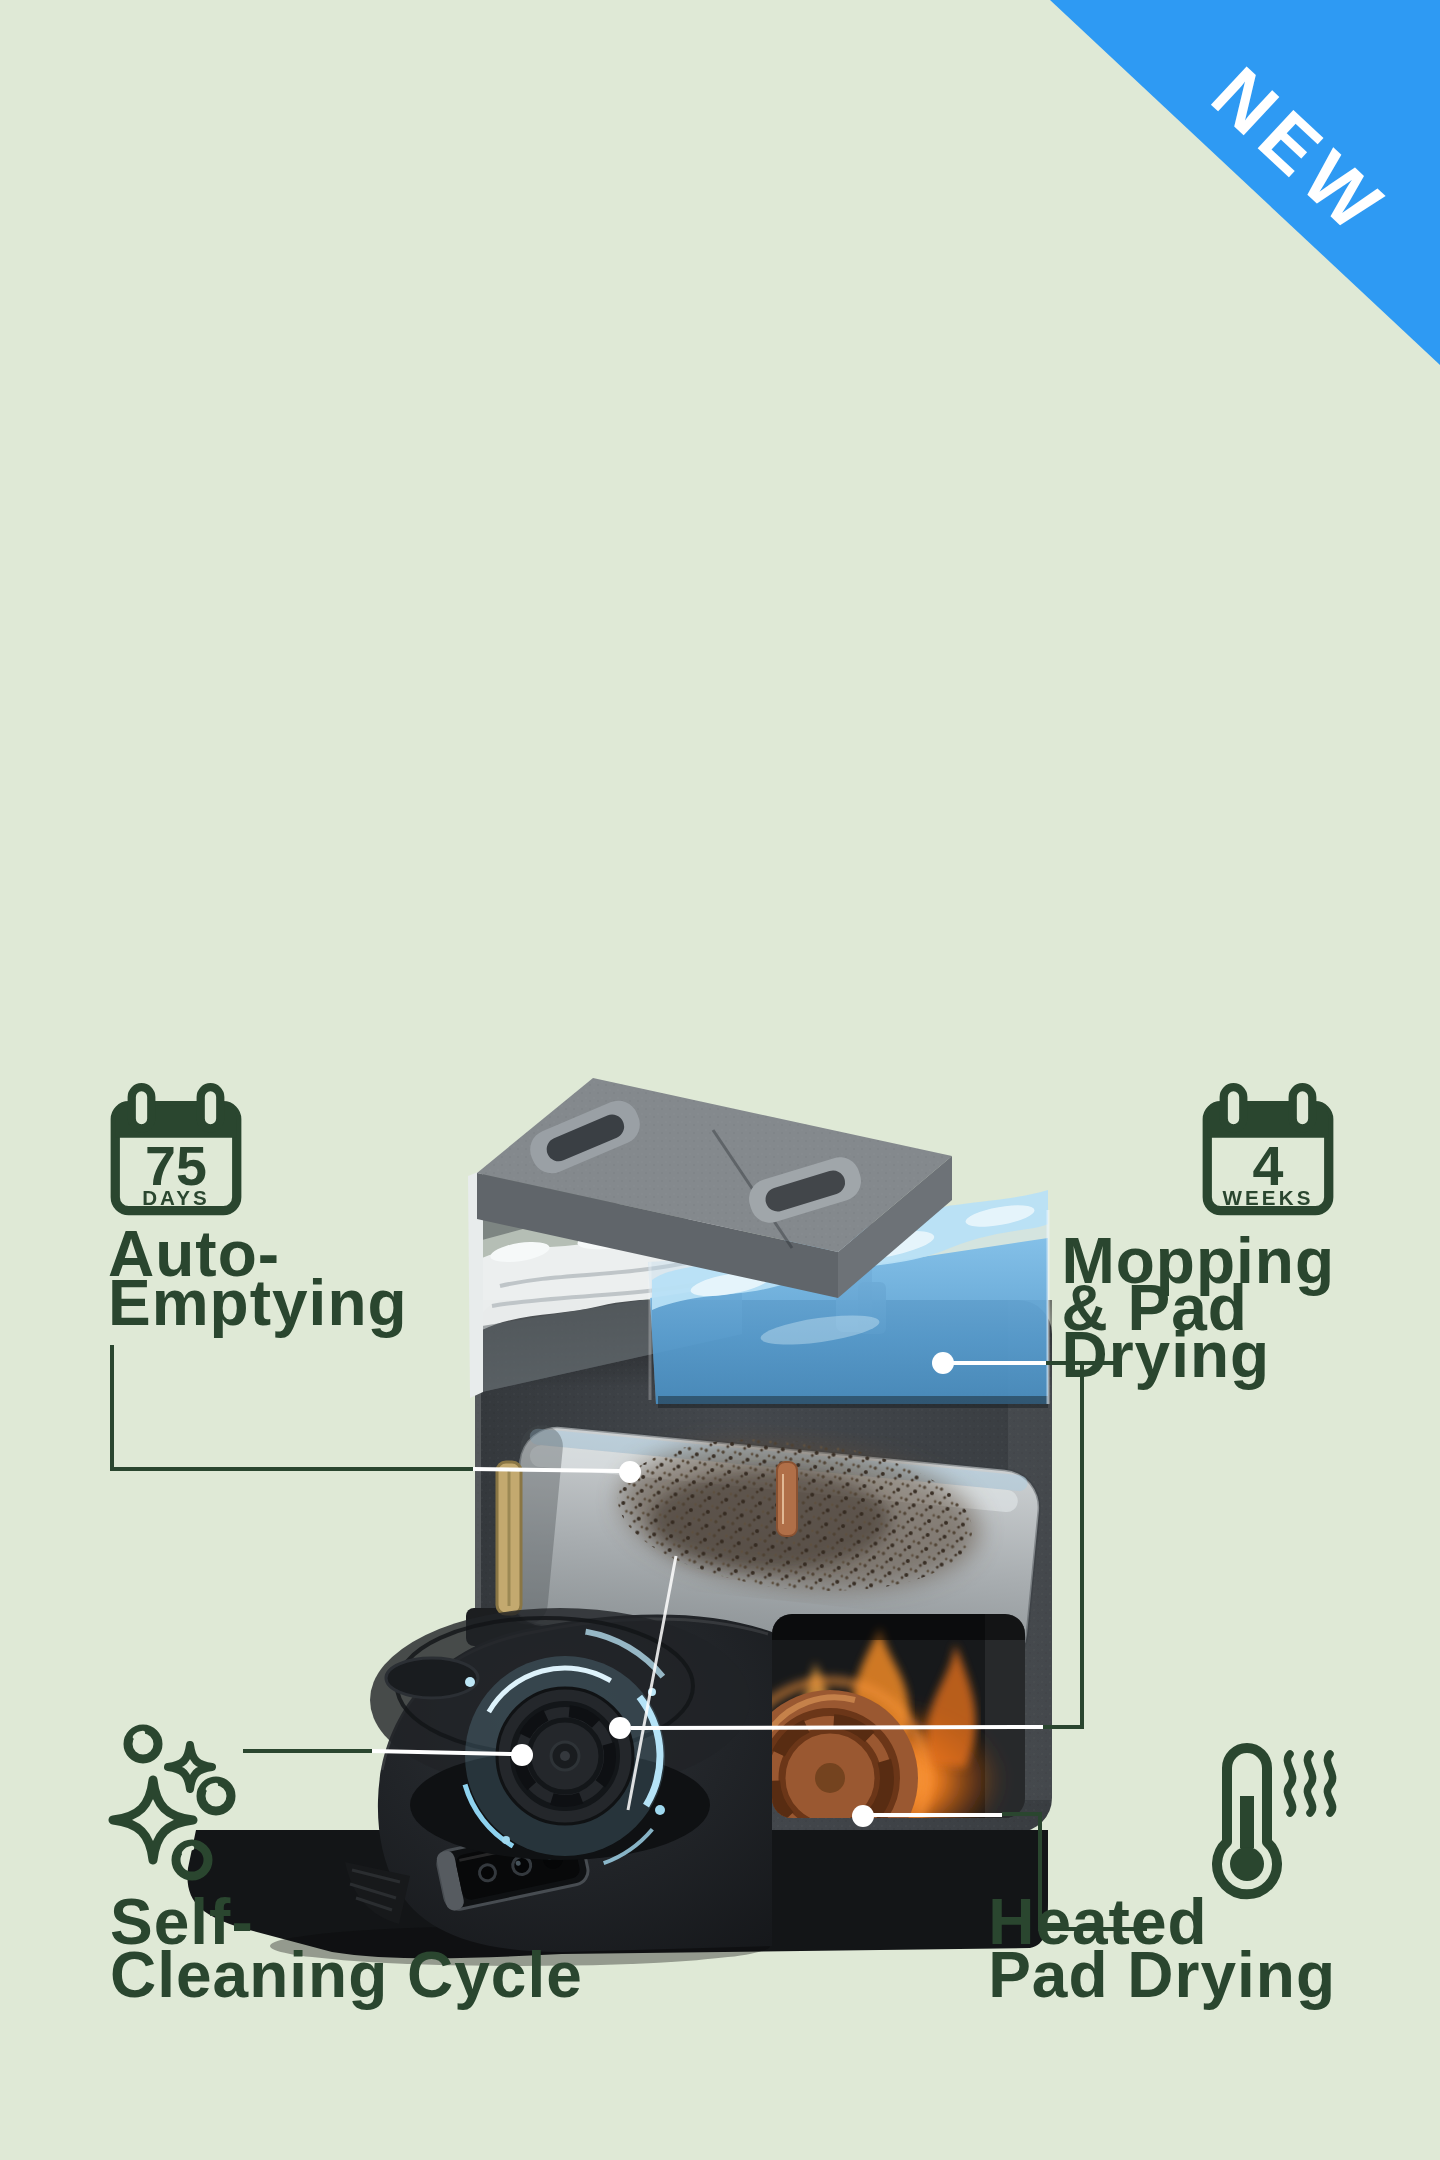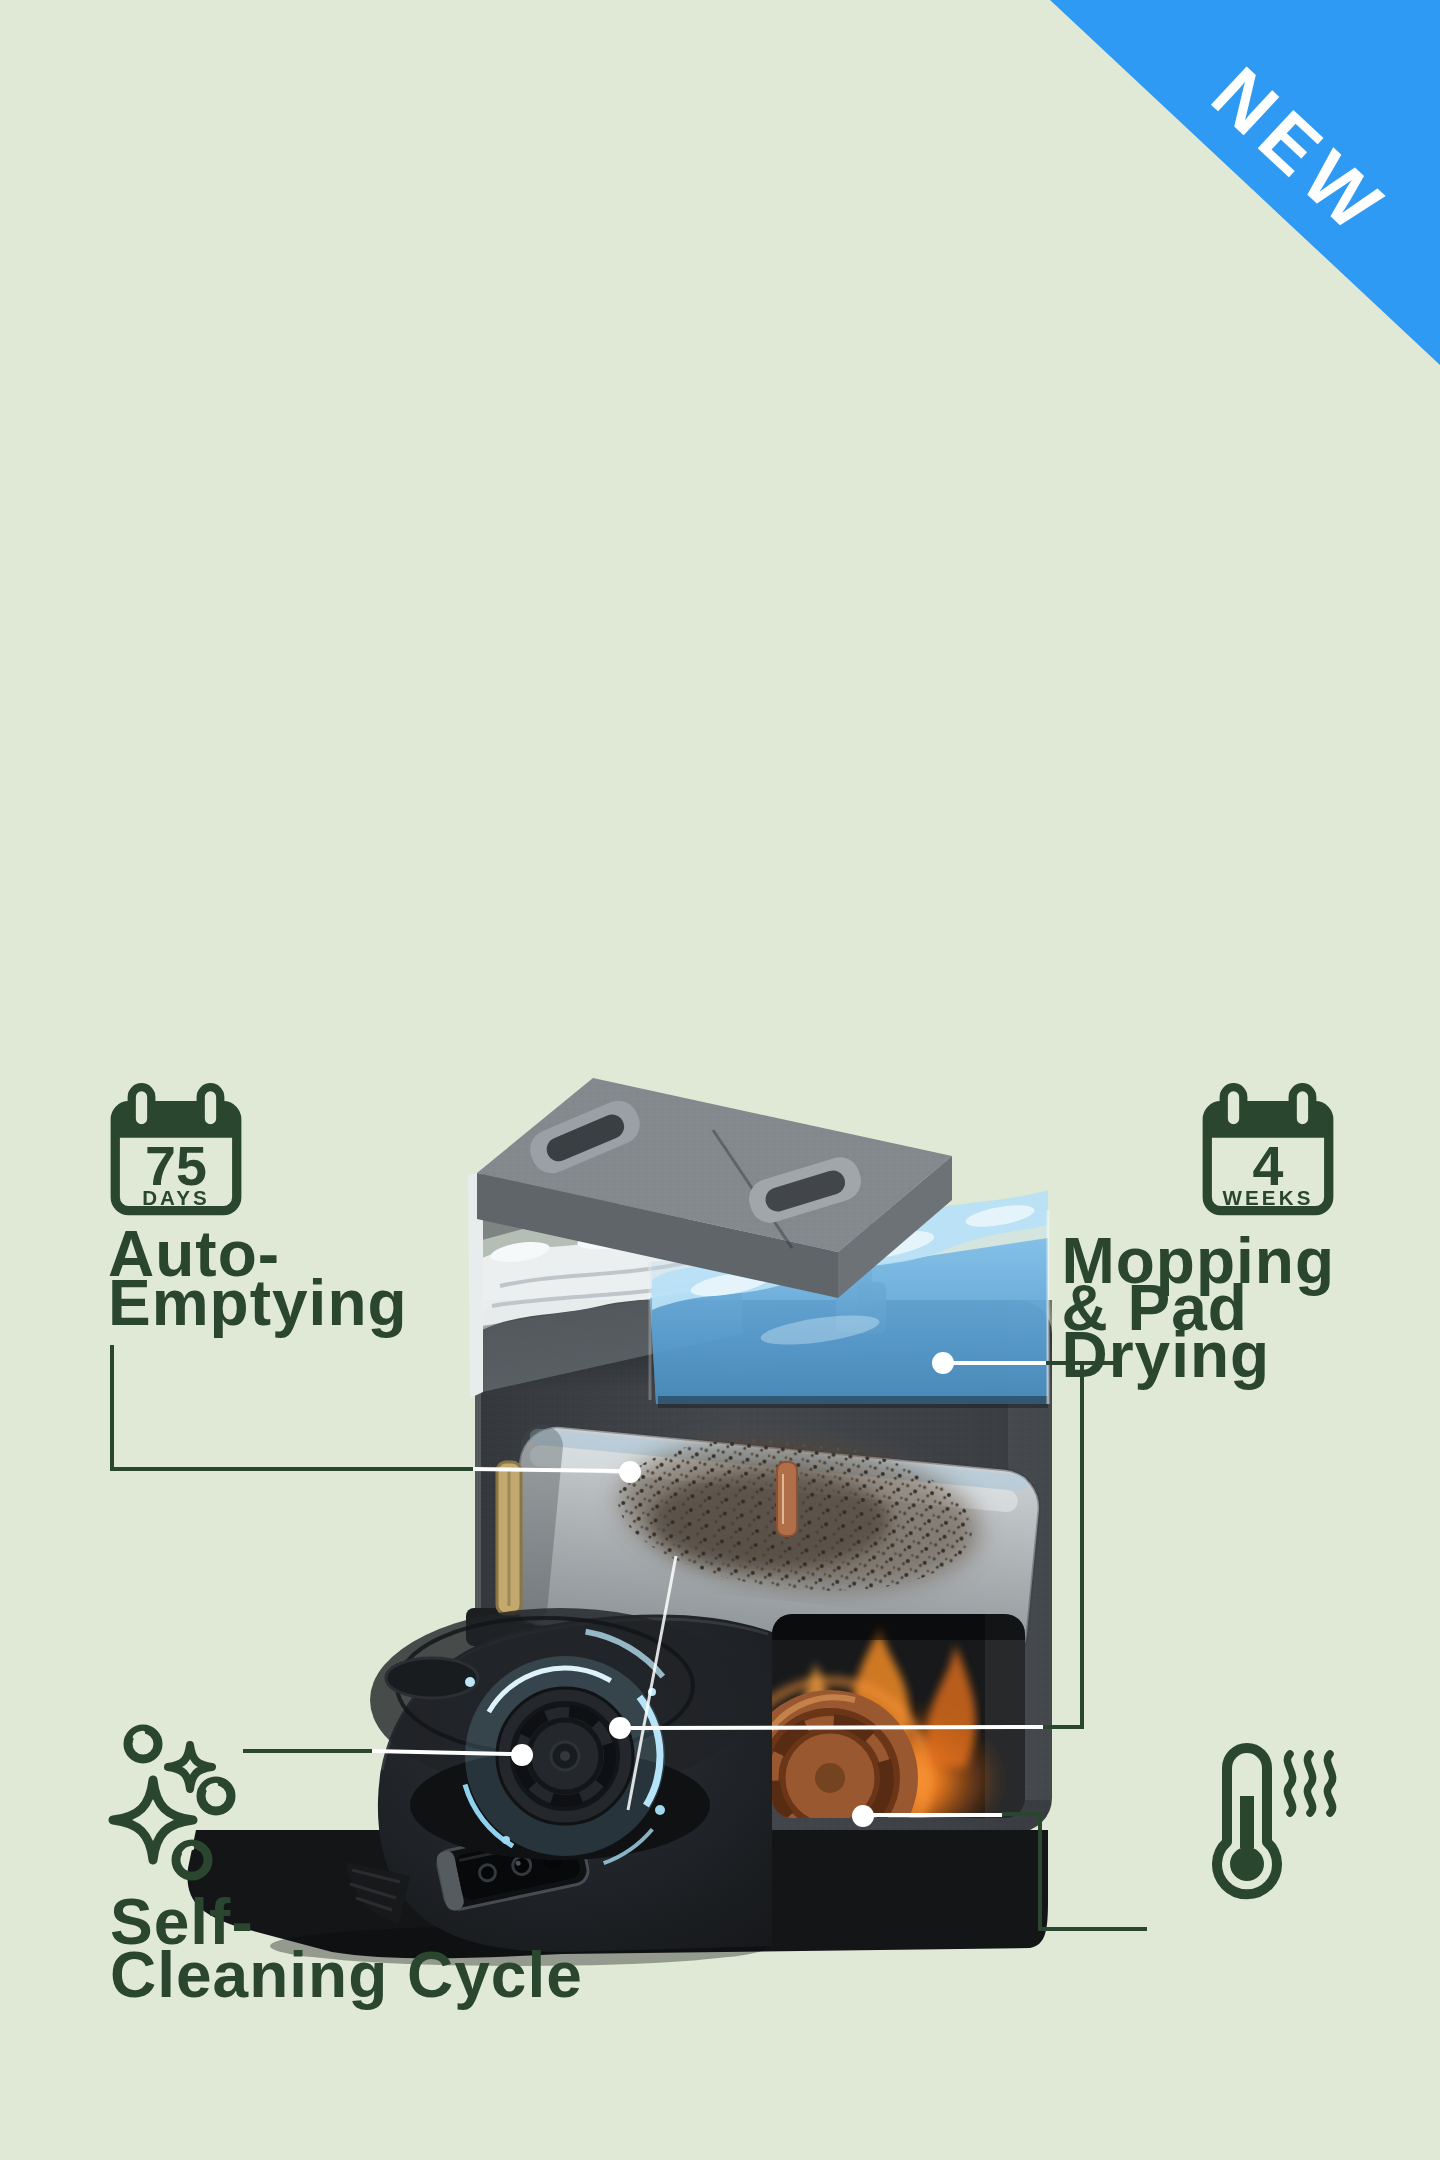--- a/index.html
+++ b/index.html
@@ -316,14 +316,18 @@
   <svg class="icon-abs" style="left:1194px;top:1738px" width="160" height="175" viewBox="0 0 160 175">
     <g stroke="var(--green)" fill="none" stroke-linejoin="round" stroke-linecap="round">
       <path d="M33,30 A20,20 0 0 1 73,30 L73,104 A30,30 0 1 1 33,104 Z" stroke-width="10"></path>
       <path d="M96,16 c-9,9 9,20 0,31 c-9,10 9,19 0,28" stroke-width="7.5"></path>
       <path d="M116,16 c-9,9 9,20 0,31 c-9,10 9,19 0,28" stroke-width="7.5"></path>
       <path d="M136,16 c-9,9 9,20 0,31 c-9,10 9,19 0,28" stroke-width="7.5"></path>
     </g>
     <rect x="46" y="58" width="14" height="52" fill="var(--green)"></rect>
     <circle cx="53" cy="126" r="17" fill="var(--green)"></circle>
   </svg>
+  <div class="flabel bottom align-right" style="right:104px;top:1896px">
+    <div>Heated</div>
+    <div>Pad Drying</div>
+  </div>
 
 </div>
 
 </body></html>

